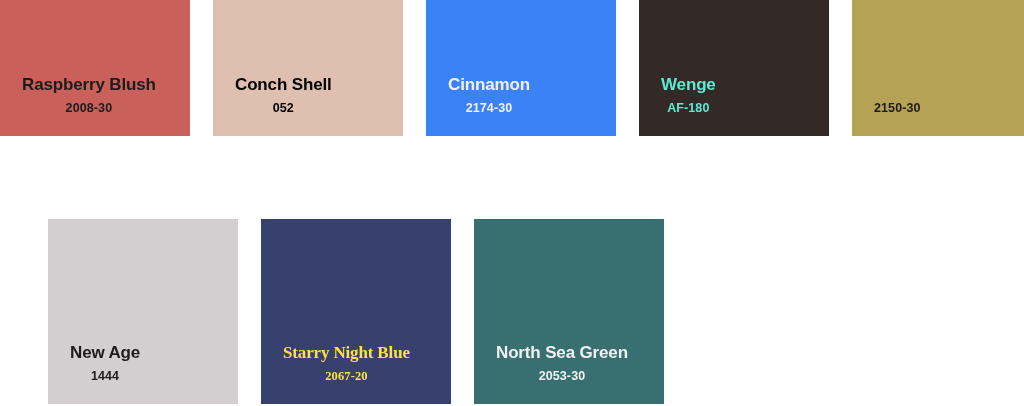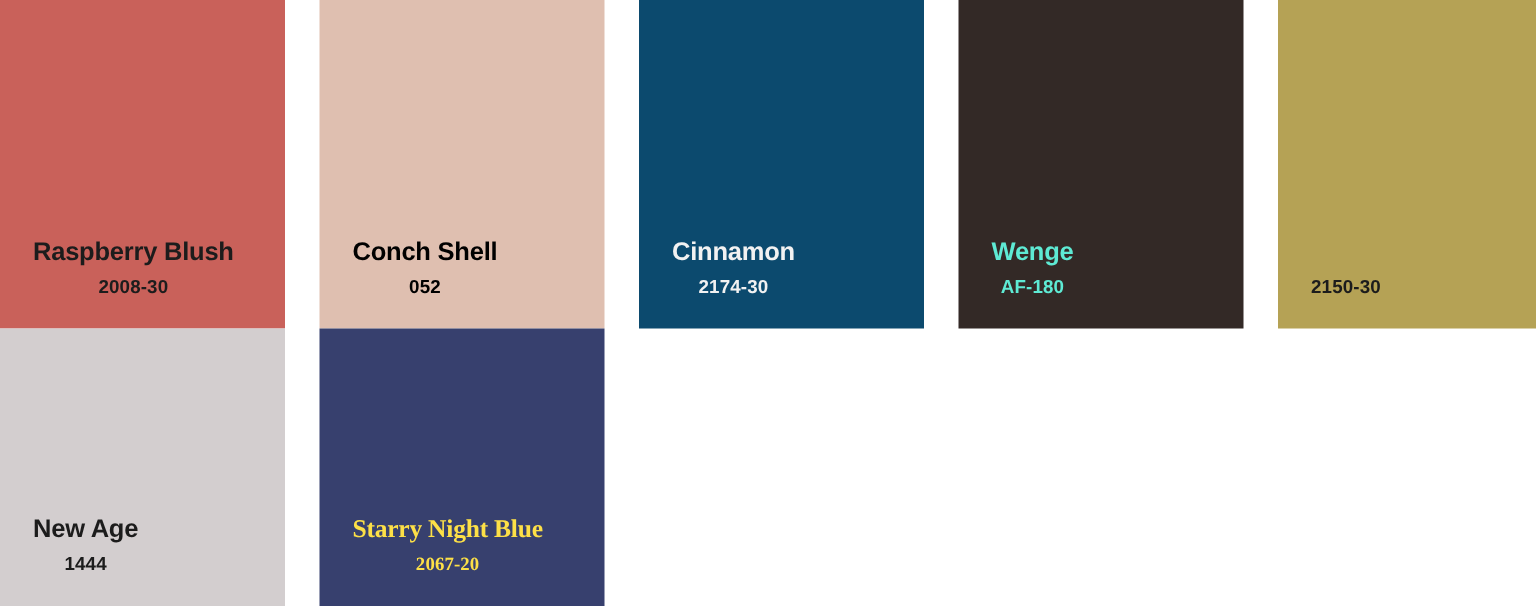--- a/index.html
+++ b/index.html
@@ -18,26 +18,26 @@
     width: 1024px;
     height: 406px;
   }
   .swatch-row {
     position: absolute;
     left: 0;
     display: flex;
     gap: 23px;
   }
   .swatch-row.row-top { top: 0; }
-  .swatch-row.row-bottom { top: 219px; }
+  .swatch-row.row-bottom { top: 219px; padding-left: 48px; }
 
   .swatch {
     position: relative;
     width: 190px;
-    height: 219px;
+    height: 136px;
     box-sizing: border-box;
     flex: 0 0 auto;
     overflow: hidden;
   }
   .swatch.bottom {
     height: 185px;
   }
   .swatch-label {
     position: absolute;
     left: 22px;
@@ -75,21 +75,21 @@
       </div>
     </div>
 
     <div class="swatch" style="background-color: rgb(223, 191, 176); color: #000000;">
       <div class="swatch-label">
         <span class="swatch-name">Conch Shell</span>
         <span class="swatch-code">052</span>
       </div>
     </div>
 
-    <div class="swatch" style="background-color: #0c4a6e; color: rgb(242, 242, 242);">
+    <div class="swatch" style="background-color: #3b82f6; color: rgb(242, 242, 242);">
       <div class="swatch-label">
         <span class="swatch-name">Cinnamon</span>
         <span class="swatch-code">2174-30</span>
       </div>
     </div>
 
     <div class="swatch" style="background-color: rgb(51, 41, 38); color: #5eead4;">
       <div class="swatch-label">
         <span class="swatch-name">Wenge</span>
         <span class="swatch-code">AF-180</span>
@@ -113,16 +113,22 @@
       </div>
     </div>
 
     <div class="swatch bottom" style="background-color: rgb(55, 64, 110); color: #fde047; font-family: Liberation Serif, serif;">
       <div class="swatch-label">
         <span class="swatch-name">Starry Night Blue</span>
         <span class="swatch-code">2067-20</span>
       </div>
     </div>
 
+    <div class="swatch bottom" style="background-color: rgb(56, 111, 112); color: rgb(242, 242, 242);">
+      <div class="swatch-label">
+        <span class="swatch-name">North Sea Green</span>
+        <span class="swatch-code">2053-30</span>
+      </div>
+    </div>
 
   </div>
 
 </div>
 
 </body></html>

